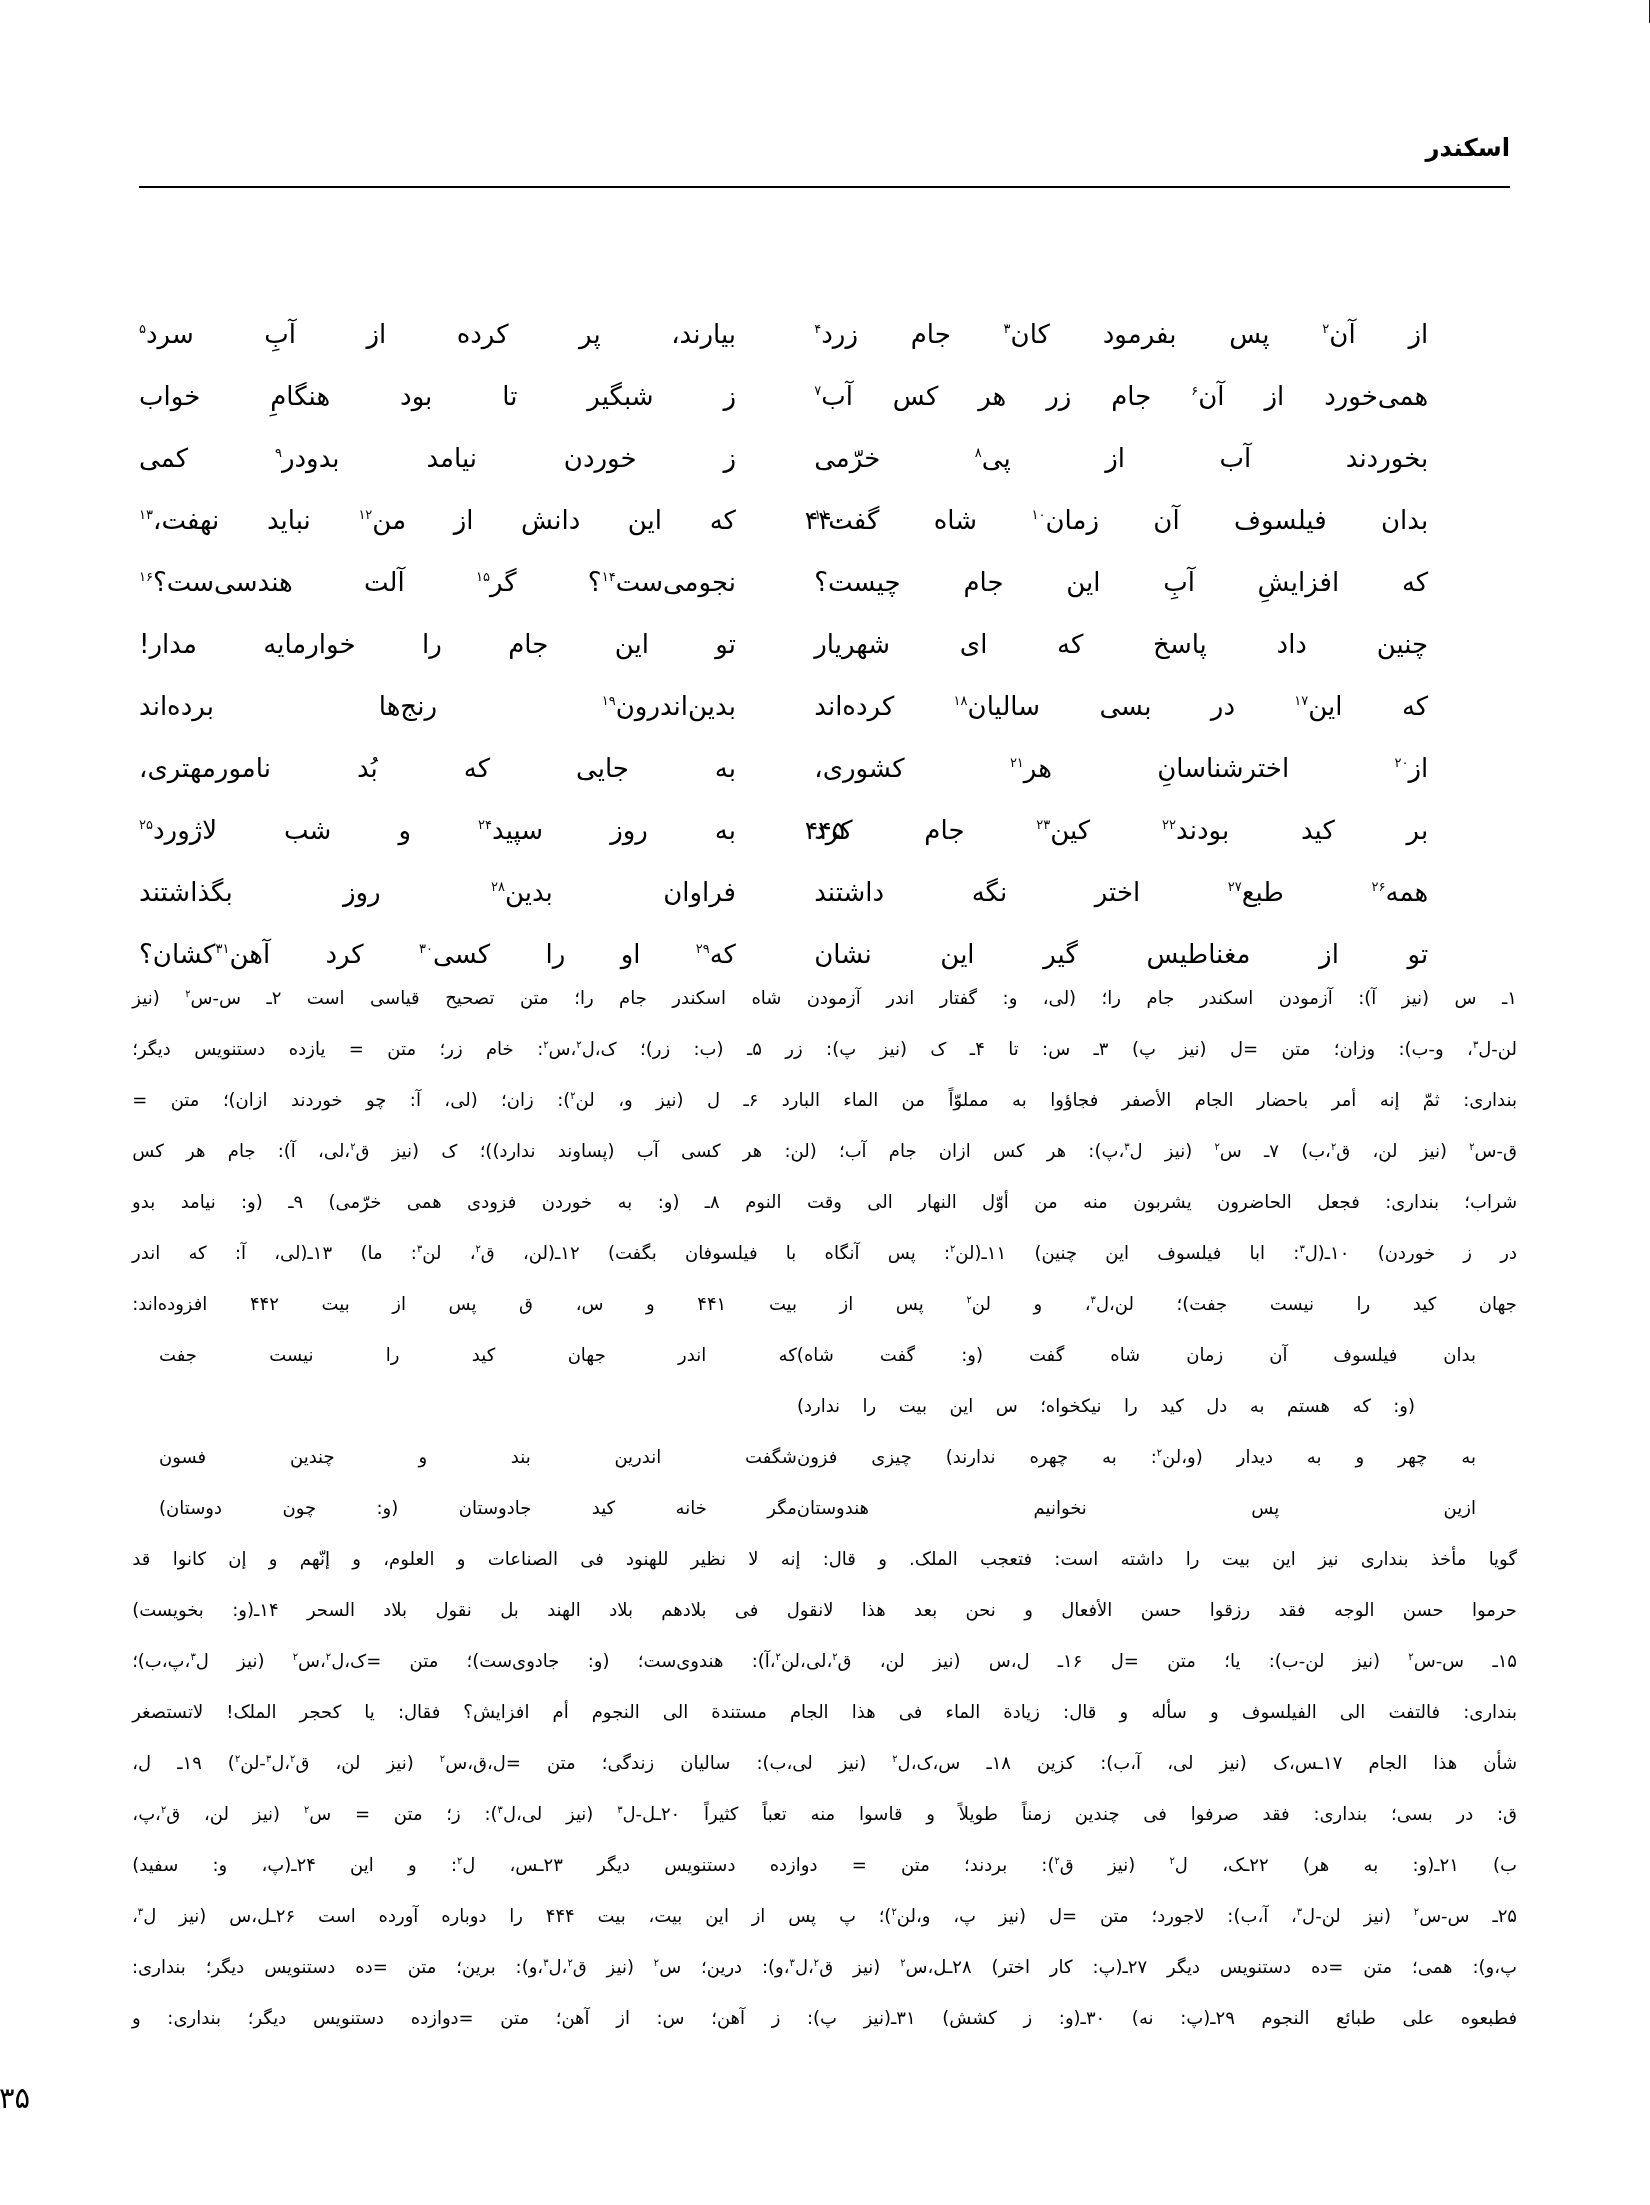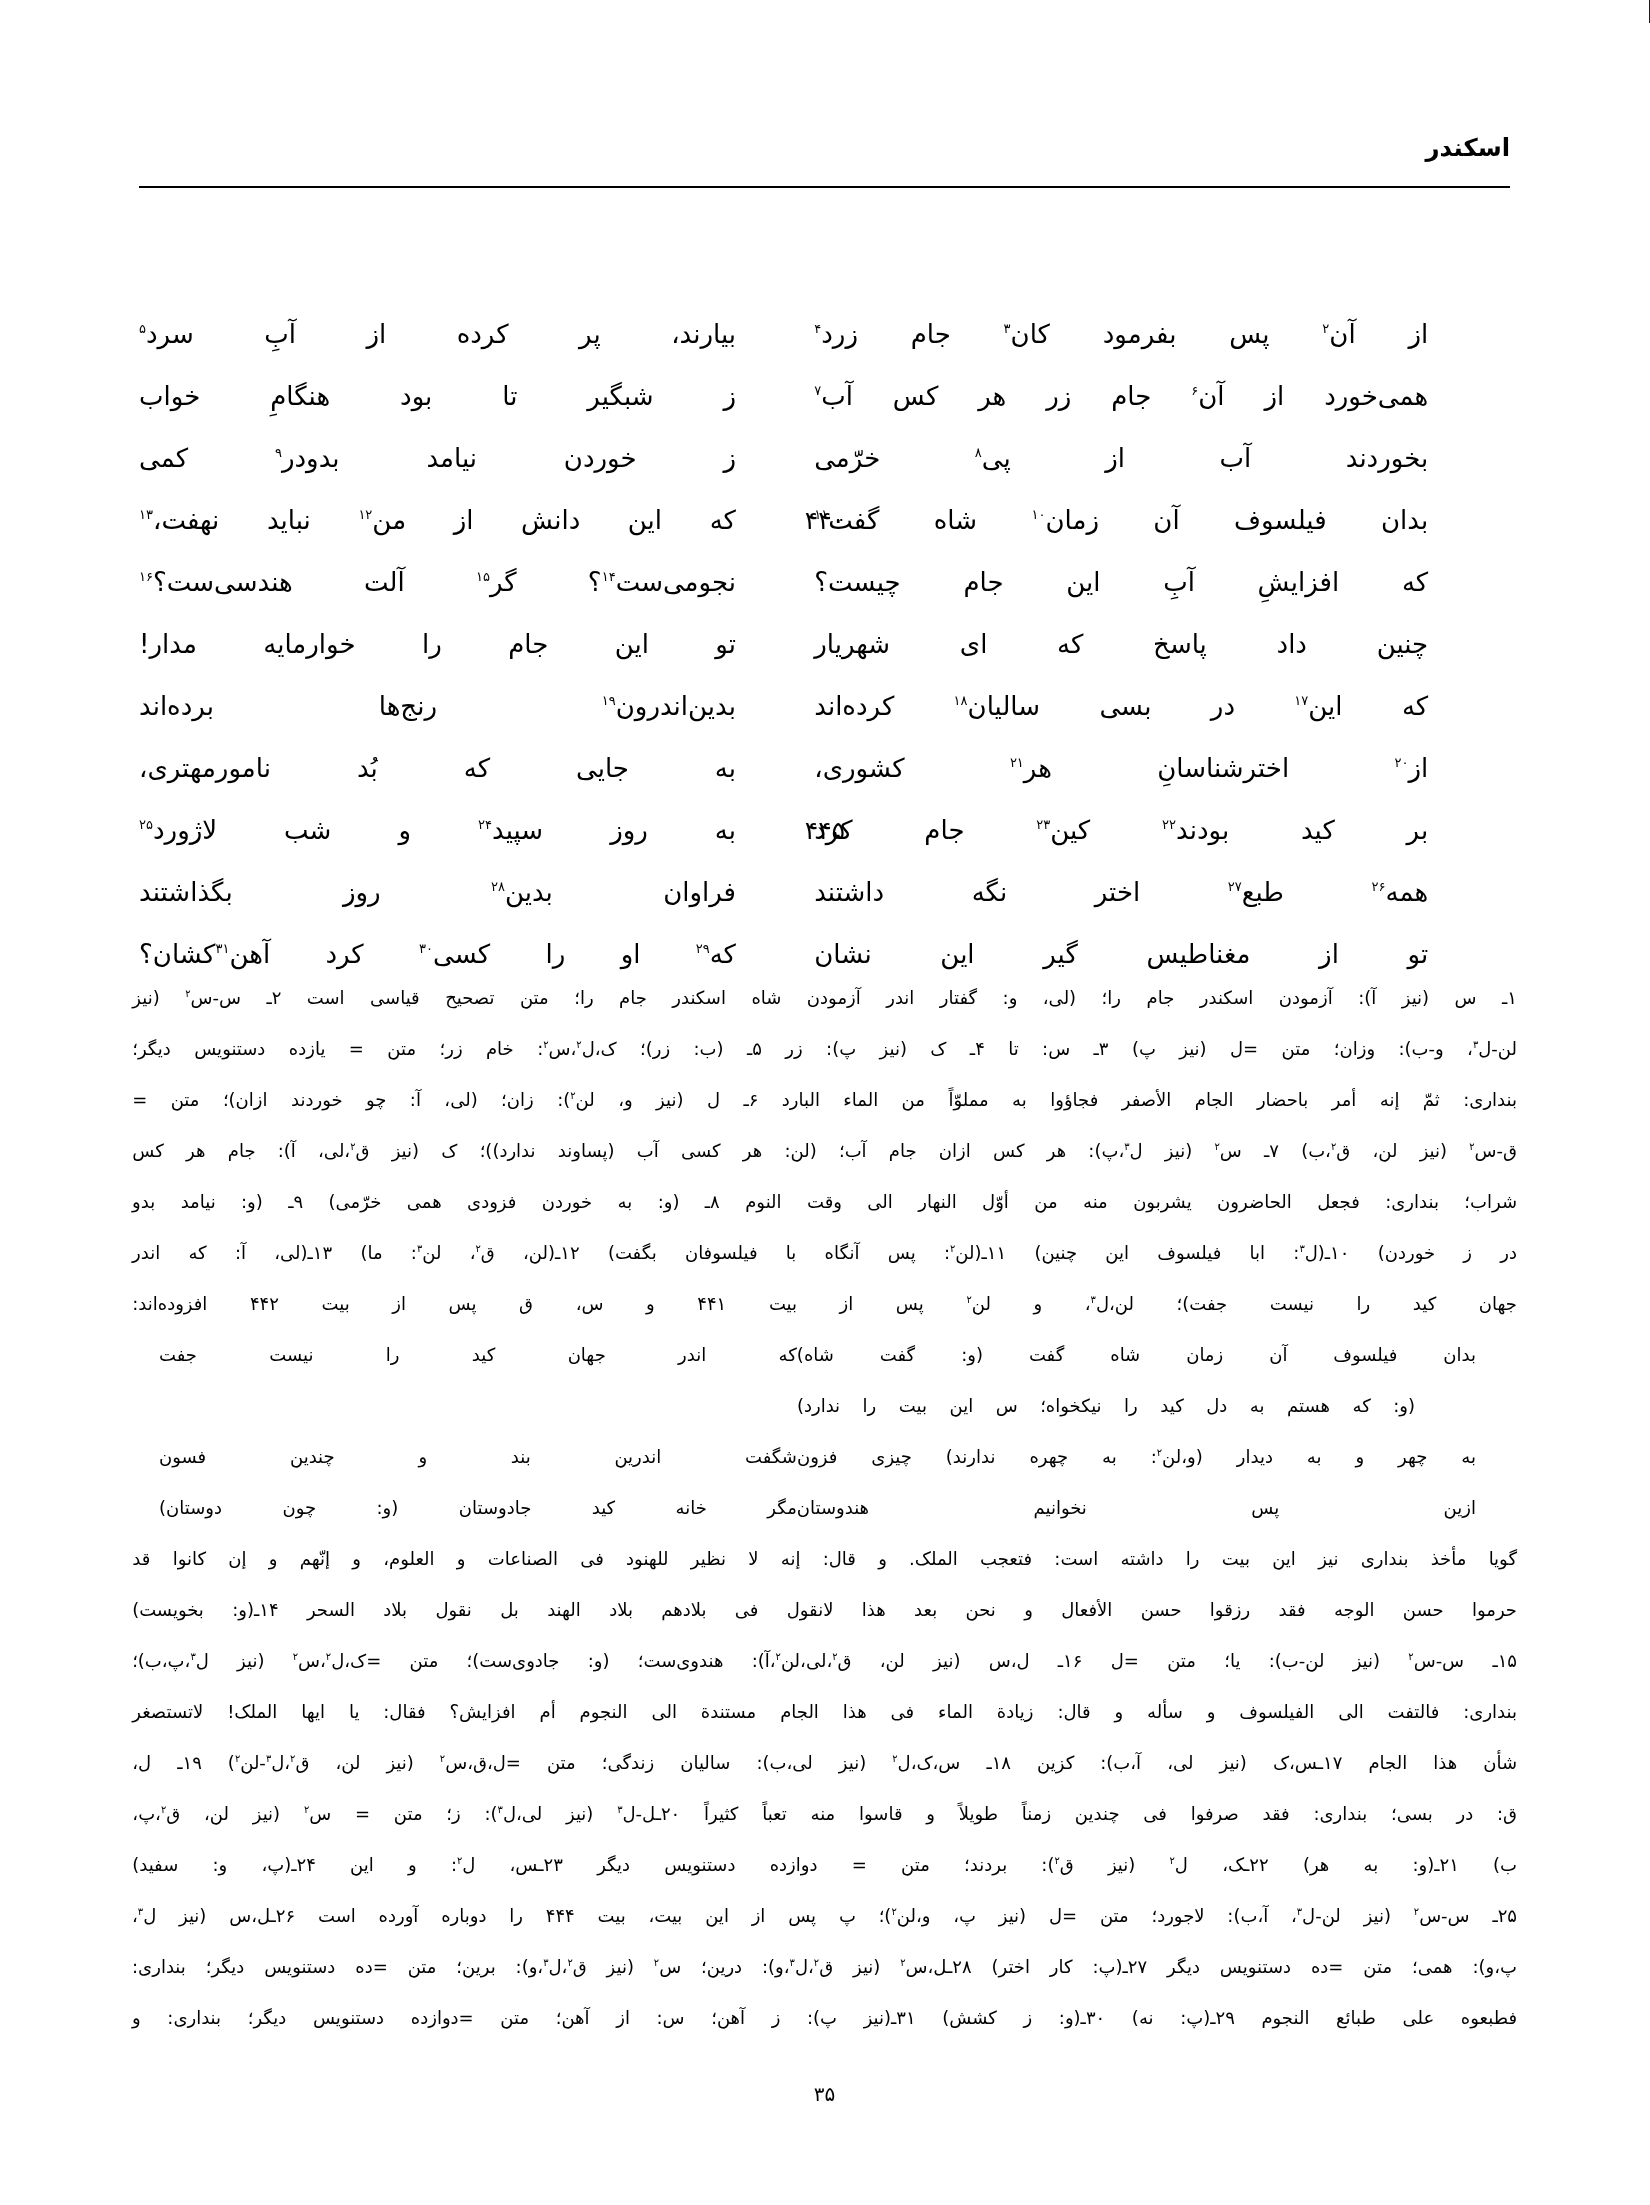--- a/index.html
+++ b/index.html
@@ -176,22 +176,22 @@
   }
   .app-couplet.indent .c-right { padding-right: 102px; }
   .app-couplet sup { font-size: 0.55em; vertical-align: super; }
 
   
   .folio {
     position: absolute;
     top: 2084px;
     right: 0;
     left: 0;
-    text-align: center;
-    font-size: 20px;
+    text-align: left;
+    font-size: 29px;
     line-height: 1;
   }
 
   
   .edge-mark {
     position: absolute;
     background: #1a1a1a;
   }
 </style>
 </head>
@@ -882,21 +882,21 @@
             <span>فی</span>
             <span>هذا</span>
             <span>الجام</span>
             <span>مستندة</span>
             <span>الی</span>
             <span>النجوم</span>
             <span>أم</span>
             <span>افزایش؟</span>
             <span>فقال:</span>
             <span>یا</span>
-            <span>ایها</span>
+            <span>کحجر</span>
             <span>الملک!</span>
             <span>لاتستصغر</span>
           </span>
         </span>
       </div>
       <div class="app-line">
         <span class="app-text">
           <span style="display:flex;justify-content:space-between;width:100%">
             <span>شأن</span>
             <span>هذا</span>

